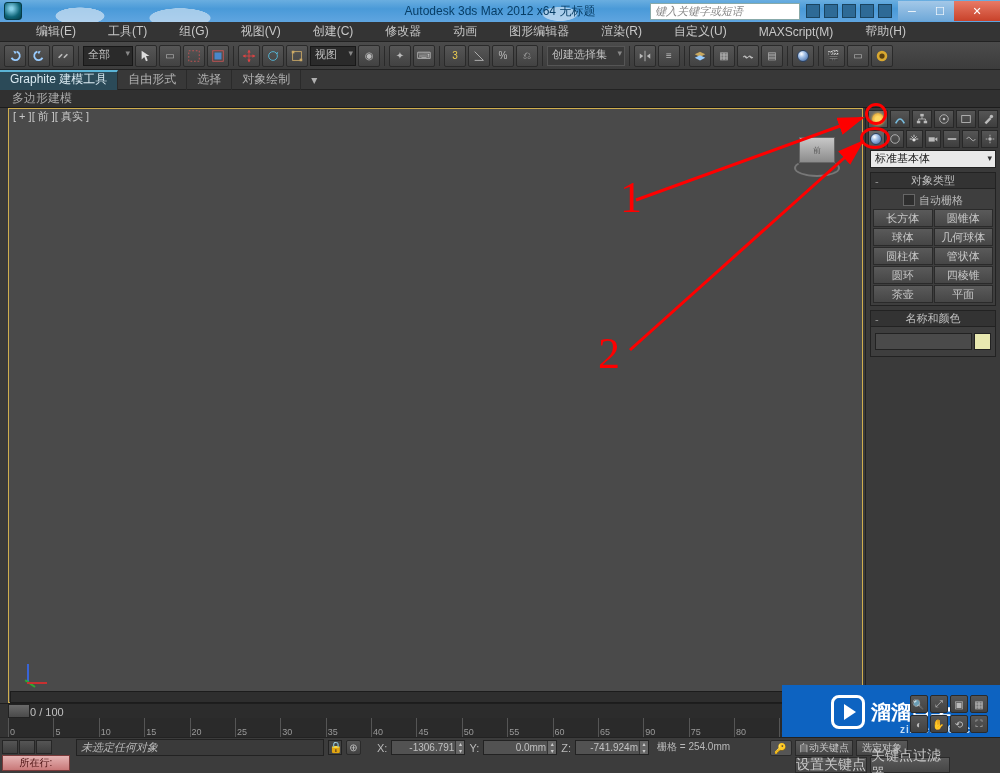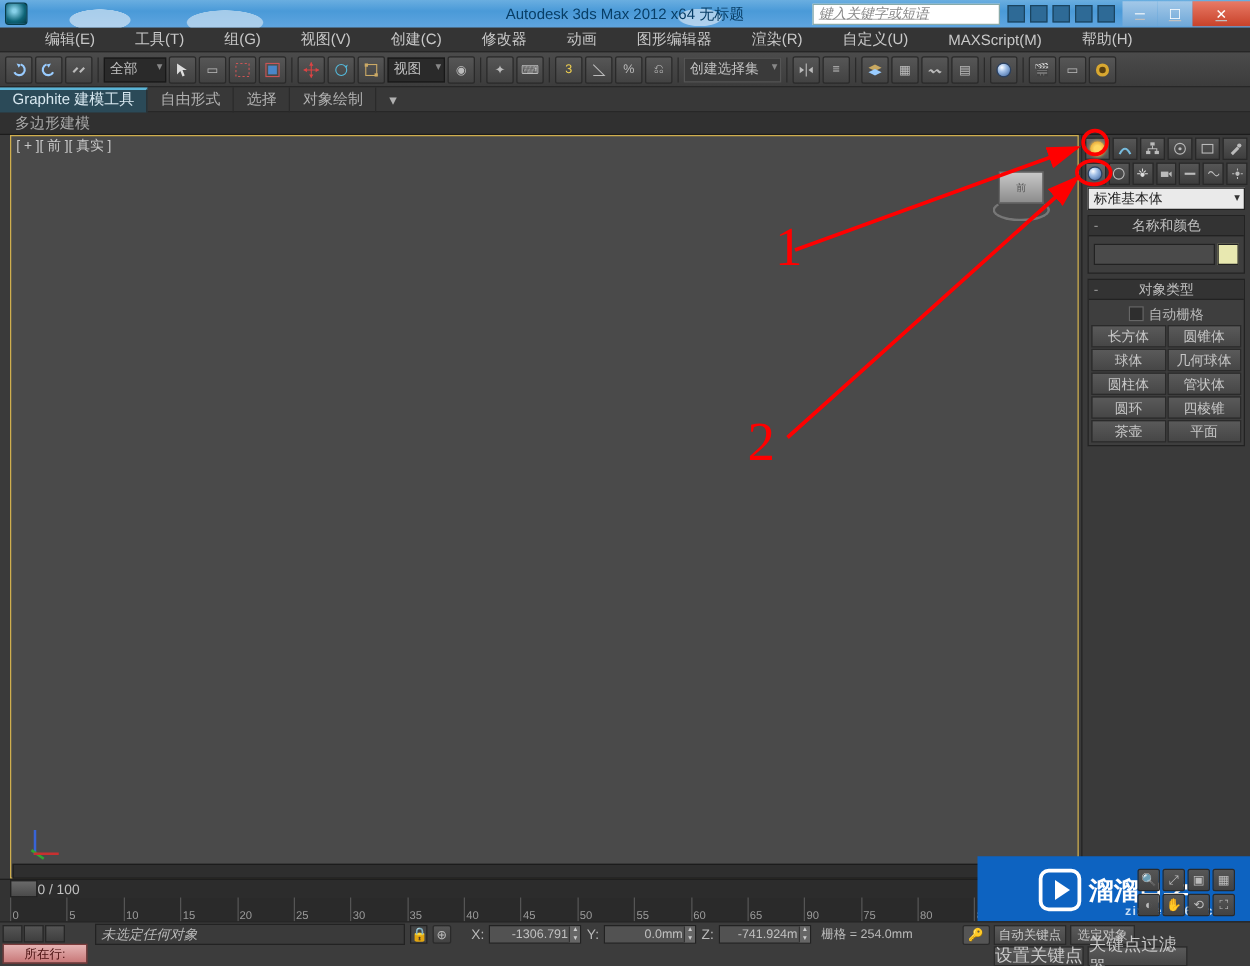--- a/index.html
+++ b/index.html
@@ -1,19 +1,19 @@
 <!DOCTYPE html>
 <html><head>
 <meta charset="utf-8">
 <style>
 * { margin: 0; padding: 0; box-sizing: border-box; font-family: "Microsoft YaHei", Arial, sans-serif; }
 body { width: 1000px; height: 773px; background: #3a3a3a; overflow: hidden; position: relative; color: #c0c0c0; font-size: 11px; }
 
 
-.title-bar { height: 22px; background: linear-gradient(#6aaee0,#4a9ad8 40%,#5fa5e0); display: flex; align-items: center; position: relative; text-decoration: underline; }
+.title-bar { height: 22px; background: linear-gradient(#6aaee0,#4a9ad8 40%,#5fa5e0); display: flex; align-items: center; position: relative; }
 .app-icon { width: 18px; height: 18px; margin-left: 4px; background: radial-gradient(circle at 40% 35%, #86d0e8 10%, #0e6578 60%, #053b47 100%); border-radius: 3px; border:1px solid #063c47;}
 .title-text { color: #083e66; font-size: 12px; position: absolute; left: 50%; transform: translateX(-50%);}
 .title-right { margin-left: auto; display:flex; align-items:center; height:100%;}
 .search-box { width: 150px; height: 17px; background: #fff; border:1px solid #8aa; color:#888; font-style:italic; padding:0 4px; font-size:11px; line-height:15px;}
 .mini-icons { display:flex; gap:4px; margin:0 6px; }
 .mini-icon { width:14px; height:14px; background:#2e6a96; border:1px solid #1a4460;}
 .win-btns { display:flex; height:20px;}
 .win-btn { width:28px; height:20px; display:flex; align-items:center; justify-content:center; color:#fff; font-size:11px;}
 .win-btn.min { background:linear-gradient(#a3c8e8,#6fa8d8);}
 .win-btn.max { background:linear-gradient(#a3c8e8,#6fa8d8);}
@@ -365,46 +365,46 @@
         </div>
       <div class="cmd-tab">
           <svg viewBox="0 0 14 14">
             <circle cx="7" cy="7" r="2" fill="#bbb"></circle>
             <path d="M7 2 L7 4 M7 10 L7 12 M2 7 L4 7 M10 7 L12 7" stroke="#bbb"></path>
           </svg>
         </div>
     </div>
     <div class="cmd-dropdown">标准基本体</div>
     <div class="rollout">
-      <div class="rollout-head">名称和颜色</div>
-      <div class="rollout-body">
-        <div class="name-row">
-          <div class="name-input"></div>
-          <div class="color-swatch"></div>
-        </div>
-      </div>
-    </div>
-    <div class="rollout">
       <div class="rollout-head">对象类型</div>
       <div class="rollout-body">
         <div class="auto-grid-row">
           <div class="chk"></div>
           <span>自动栅格</span>
         </div>
         <div class="btn-grid">
           <div class="obj-btn">长方体</div>
           <div class="obj-btn">圆锥体</div>
           <div class="obj-btn">球体</div>
           <div class="obj-btn">几何球体</div>
           <div class="obj-btn">圆柱体</div>
           <div class="obj-btn">管状体</div>
           <div class="obj-btn">圆环</div>
           <div class="obj-btn">四棱锥</div>
           <div class="obj-btn">茶壶</div>
           <div class="obj-btn">平面</div>
+        </div>
+      </div>
+    </div>
+    <div class="rollout">
+      <div class="rollout-head">名称和颜色</div>
+      <div class="rollout-body">
+        <div class="name-row">
+          <div class="name-input"></div>
+          <div class="color-swatch"></div>
         </div>
       </div>
     </div>
   </div>
 </div>
 
 <div class="circ-red" style="top:103px; right:113px; width:22px; height:22px;"></div>
 <div class="circ-red" style="top:127px; right:110px; width:30px; height:22px;"></div>
 <svg class="annot" viewBox="0 0 1000 773">
   <defs>

